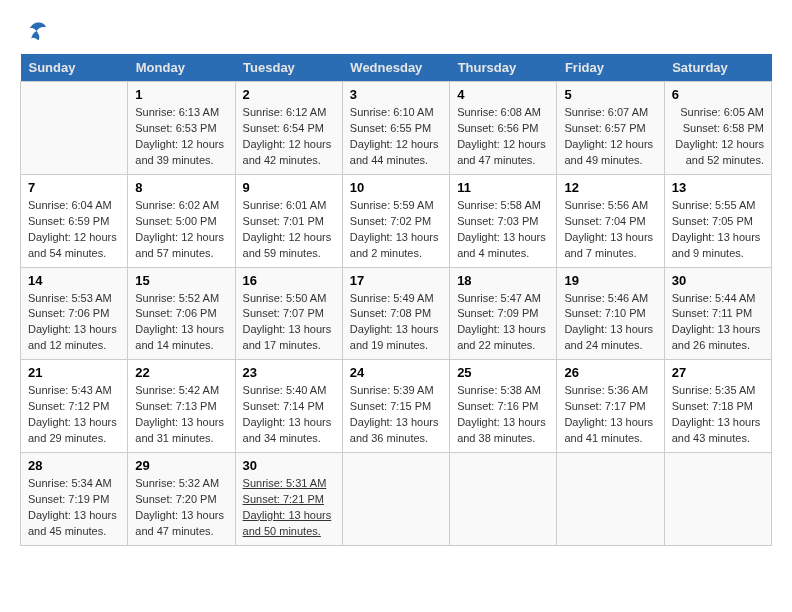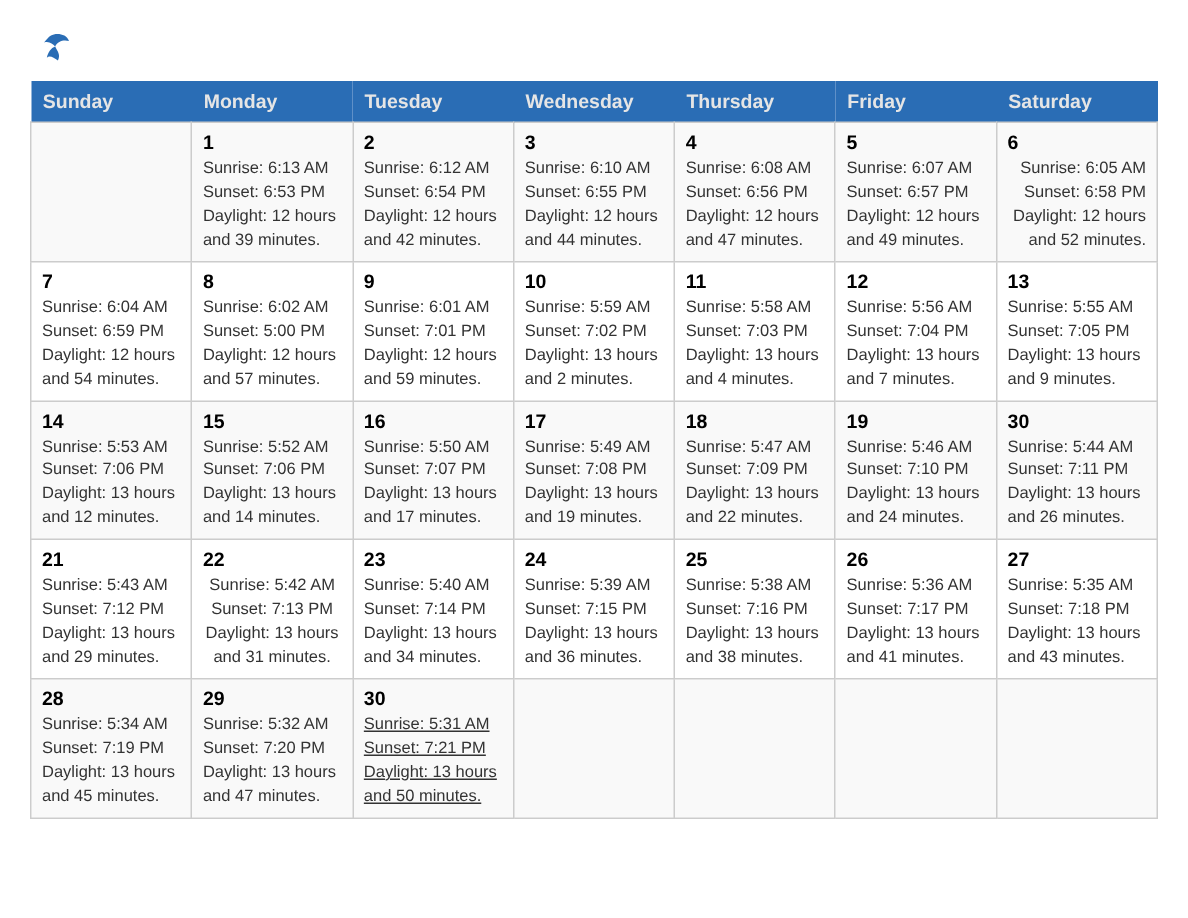--- a/index.html
+++ b/index.html
@@ -264,21 +264,21 @@
       <tr>
         <td>
           <span class="day-number">21</span>
           <div class="day-info" style="white-space: pre-line;">Sunrise: 5:43 AM
 Sunset: 7:12 PM
 Daylight: 13 hours
 and 29 minutes.</div>
         </td>
         <td>
           <span class="day-number">22</span>
-          <div class="day-info" style="white-space: pre-line; text-align: center;">Sunrise: 5:42 AM
+          <div class="day-info" style="white-space: pre-line;">Sunrise: 5:42 AM
 Sunset: 7:13 PM
 Daylight: 13 hours
 and 31 minutes.</div>
         </td>
         <td>
           <span class="day-number">23</span>
           <div class="day-info" style="white-space: pre-line;">Sunrise: 5:40 AM
 Sunset: 7:14 PM
 Daylight: 13 hours
 and 34 minutes.</div>

